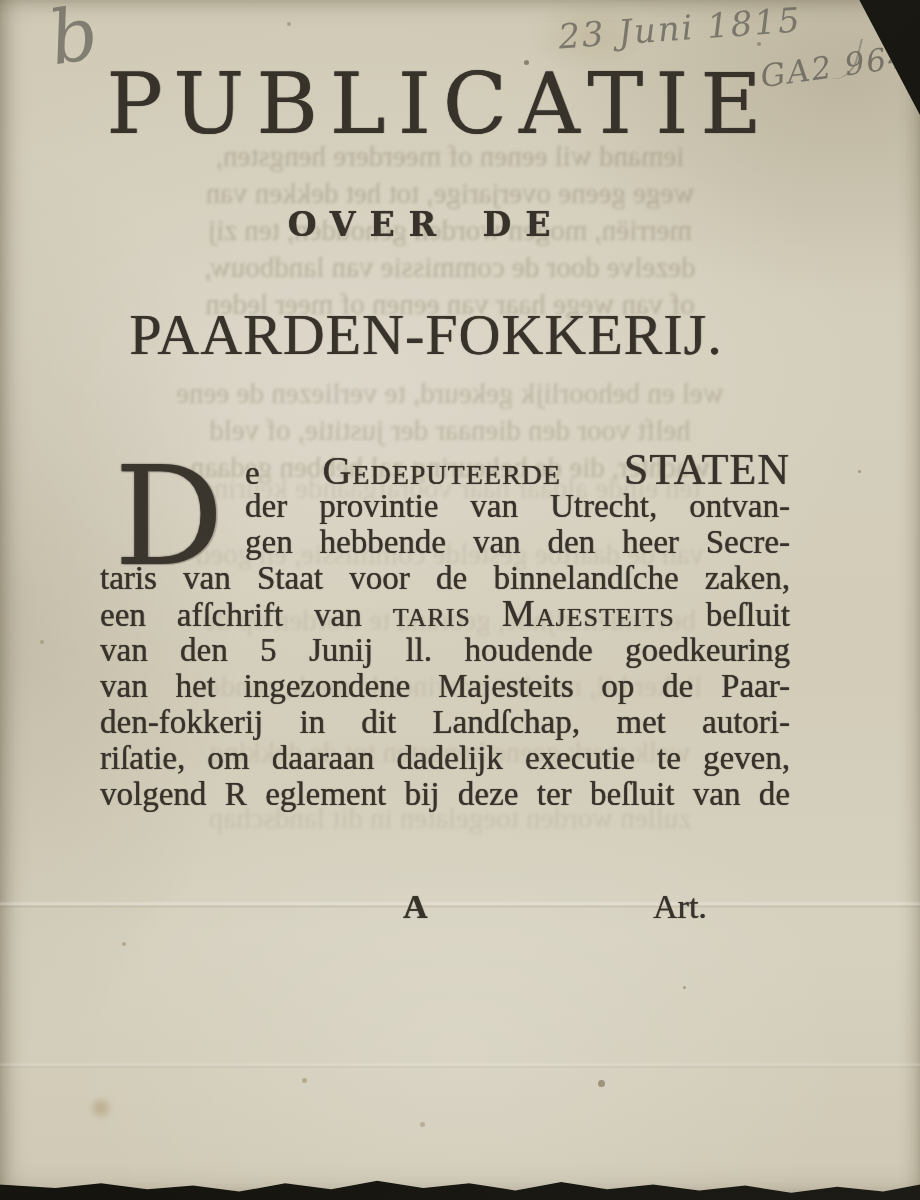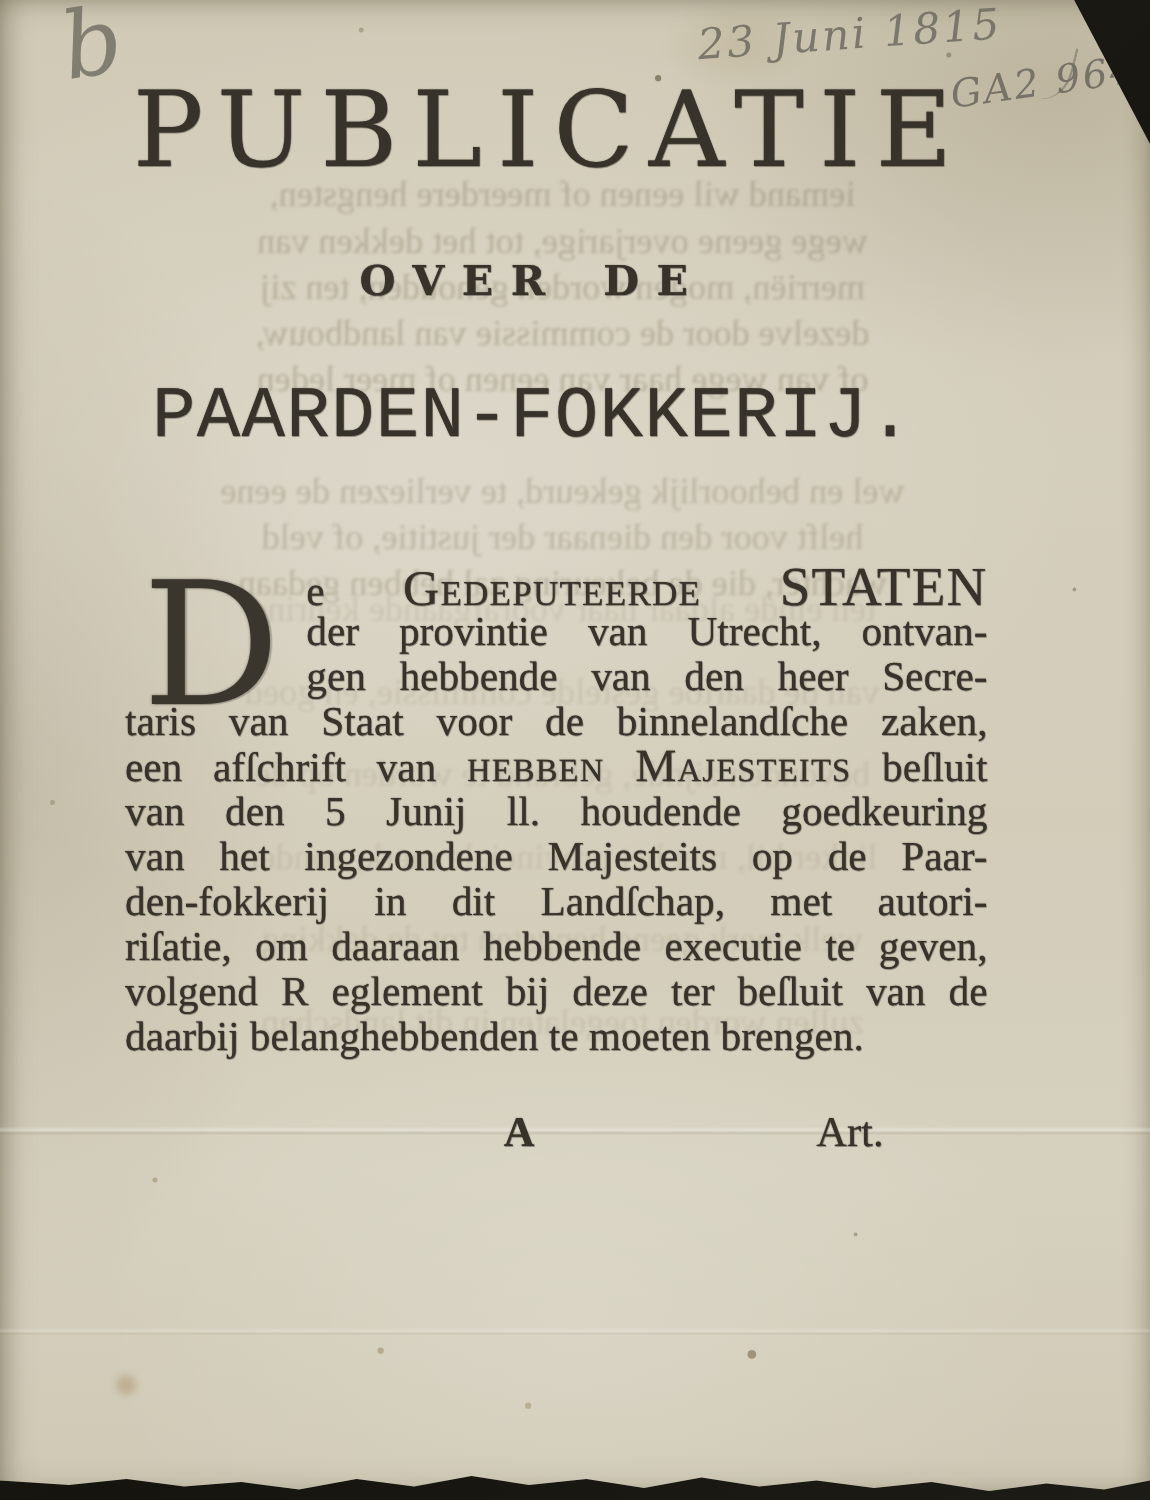--- a/index.html
+++ b/index.html
@@ -40,21 +40,21 @@
   .bleed-upper { top:140px; opacity:.34; }
   .bleed-mid   { top:377px; opacity:.30; }
   .bleed-body  { top:472px; opacity:.15; }
   .bleed-body div { height:66px; }
 
   
   .ink { color:#37322a; text-shadow:0 0 1px rgba(55,50,42,.85), .6px .4px 0 rgba(55,50,42,.35); }
   .headings { position:absolute; left:0; right:68px; text-align:center; }
   .title   { top:62px;  font-family:"DejaVu Serif", serif; font-size:84px; letter-spacing:12px; padding-left:28px; line-height:1; }
   .overde  { top:208px; font-family:"DejaVu Serif", serif; font-size:33px; letter-spacing:14px; word-spacing:7px; padding-left:0; font-weight:bold; line-height:1; }
-  .heading { top:306px; font-family:Liberation Mono, monospace; font-size:58px; letter-spacing:1px; line-height:1; }
+  .heading { top:306px; font-family:Liberation Serif, serif; font-size:58px; letter-spacing:1px; line-height:1; }
 
   .bodytext { position:absolute; left:100px; top:452px; width:690px; font-size:33px; line-height:36px; }
   .bline { text-align:justify; text-align-last:justify; height:36px; white-space:nowrap; }
   .bline.indent { margin-left:145px; }
   .bline.lastline { text-align-last:left; }
   .bline span { line-height:36px; }
   .sc  { font-variant:small-caps; font-size:40px; letter-spacing:1px; }
   .sc2 { font-variant:small-caps; font-size:37px; letter-spacing:1px; }
   .caps-lg { font-size:44px; letter-spacing:1px; }
   .it  { }
@@ -115,27 +115,26 @@
     <div class="headings ink title">PUBLICATIE</div>
     <div class="headings ink overde">OVER DE</div>
     <div class="headings ink heading">PAARDEN-FOKKERIJ.</div>
 
     <div class="dropcap">D</div>
     <div class="bodytext ink" id="body-lines">
         <div class="bline indent"><span>e </span><span class="sc">Gedeputeerde</span><span> </span><span class="caps-lg">STATEN</span></div>
         <div class="bline indent"><span>der provintie van </span><span class="it">Utrecht</span><span>, ontvan-</span></div>
         <div class="bline indent"><span>gen hebbende van den heer Secre-</span></div>
         <div class="bline"><span>taris van Staat voor de binnelandſche zaken,</span></div>
-        <div class="bline"><span>een afſchrift van </span><span class="sc2">hebben</span><span> </span><span class="sc2">Majesteits</span><span> beſluit</span></div>
+        <div class="bline"><span>een afſchrift van </span><span class="sc2">taris</span><span> </span><span class="sc2">Majesteits</span><span> beſluit</span></div>
         <div class="bline"><span>van den 5 Junij ll. houdende goedkeuring</span></div>
         <div class="bline"><span>van het ingezondene Majesteits op de Paar-</span></div>
         <div class="bline"><span>den-fokkerij in dit Landſchap, met autori-</span></div>
-        <div class="bline"><span>riſatie, om daaraan hebbende executie te geven,</span></div>
+        <div class="bline"><span>riſatie, om daaraan dadelijk executie te geven,</span></div>
         <div class="bline"><span>volgend R eglement bij deze ter beſluit van de</span></div>
-        <div class="bline lastline"><span>daarbij belanghebbenden te moeten brengen.</span></div>
       </div>
 
     <div class="sigrow ink">
       <span class="sig-a">A</span>
       <span class="sig-art">Art.</span>
     </div>
 
     <div id="specks">
         <div class="speck" style="left: 524px; top: 60px; width: 5px; height: 5px; background: rgba(70, 58, 34, 0.5); filter: blur(0.5px);"></div>
         <div class="speck" style="left: 757px; top: 42px; width: 4px; height: 4px; background: rgba(70, 58, 34, 0.35); filter: blur(0.5px);"></div>

